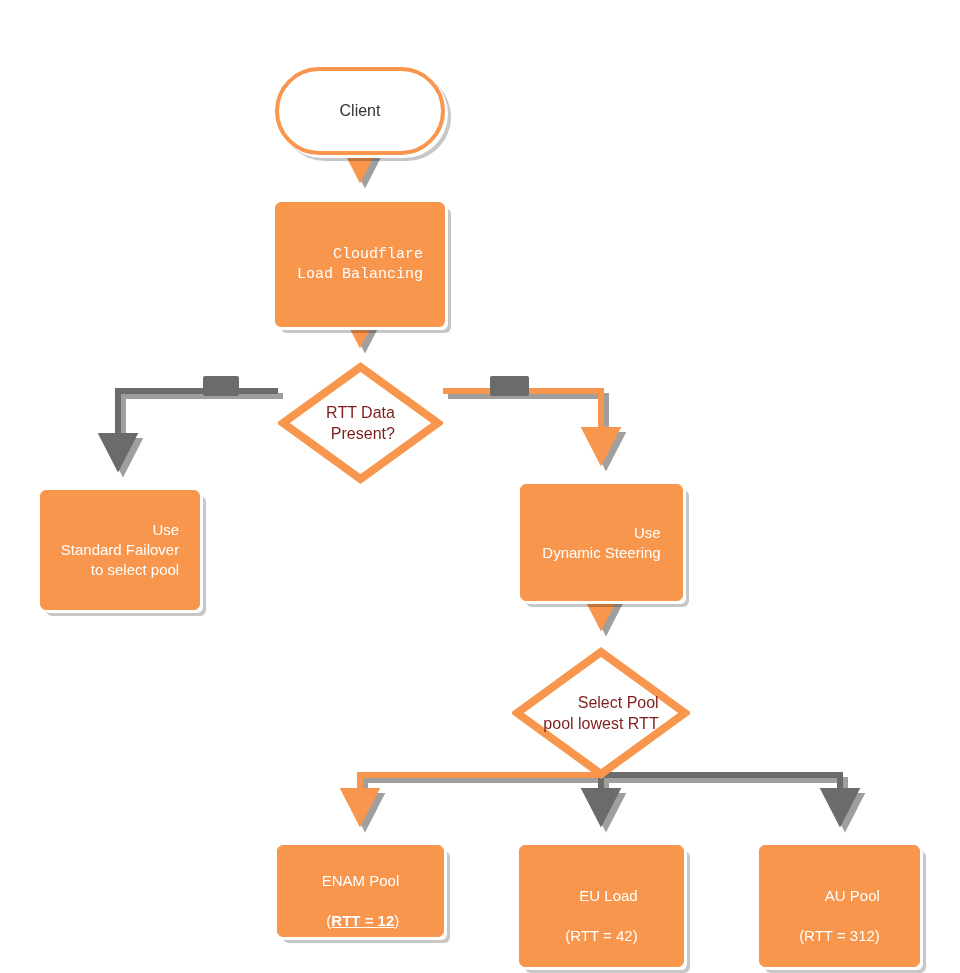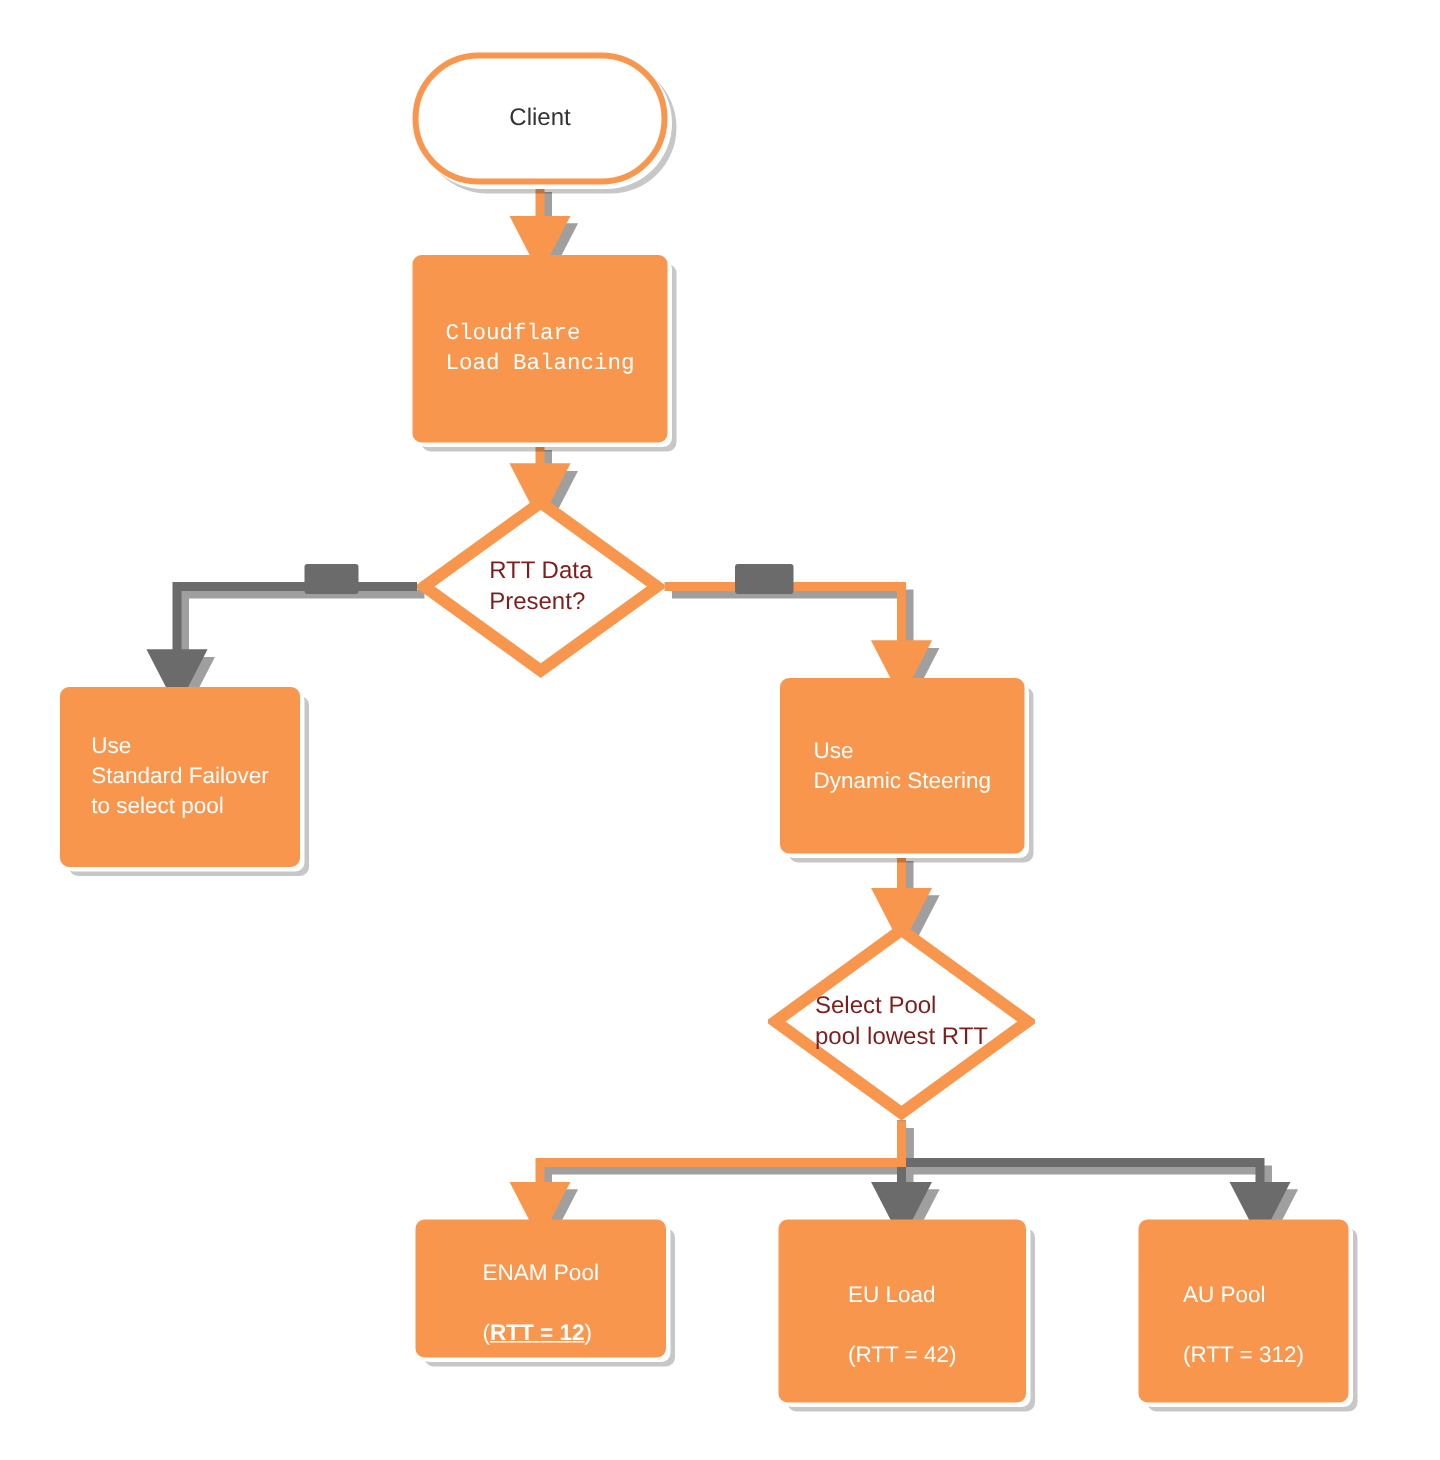--- a/index.html
+++ b/index.html
@@ -21,23 +21,24 @@
     top: 0;
     width: 960px;
     height: 973px;
   }
   .node {
     position: absolute;
     box-sizing: border-box;
     display: flex;
     align-items: center;
     justify-content: center;
-    text-align: left;
+    text-align: right;
     line-height: 1.32;
     z-index: 5;
+    margin-top: 32px;
   }
   
   .node.process {
     background: #f8964e;
     border: 1px solid #f8964e;
     border-radius: 6px;
     color: #ffffff;
     font-size: 15px;
     box-shadow: 3px 3px 0 0 #ffffff, 6px 6px 0 0 rgba(0,0,0,0.22);
   }
@@ -178,21 +179,21 @@
     </span>
   </div>
 
   <div class="node process" style="left:519px; top:813px; width:165px; height:122px;">
     <span class="label">
       <span>EU Load</span><br>
       <span>(RTT = 42)</span>
     </span>
   </div>
 
-  <div class="node process" style="left:759px; top:813px; width:140px; height:122px;">
+  <div class="node process" style="left:759px; top:813px; width:161px; height:122px;">
     <span class="label">
       <span>AU Pool</span><br>
       <span>(RTT = 312)</span>
     </span>
   </div>
 
   <div class="edge-label" style="left:203px; top:376px; width:30px; height:18px;">
     <span>No</span>
   </div>
 

